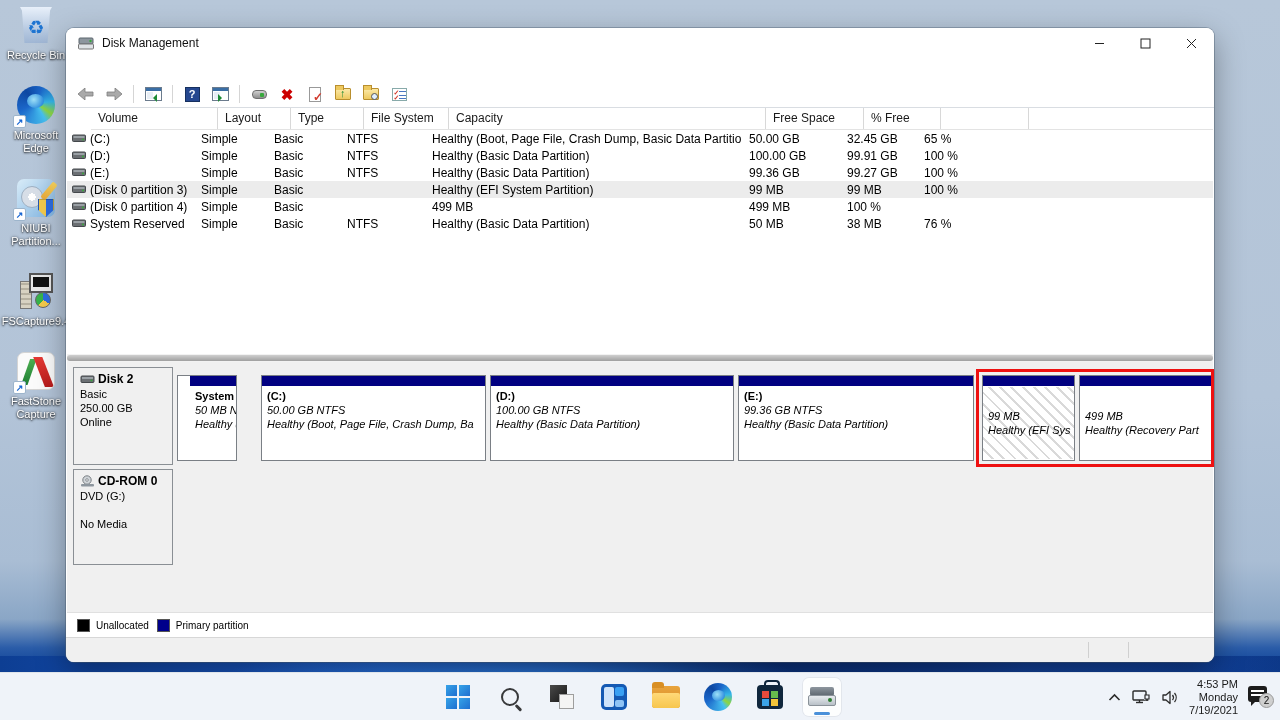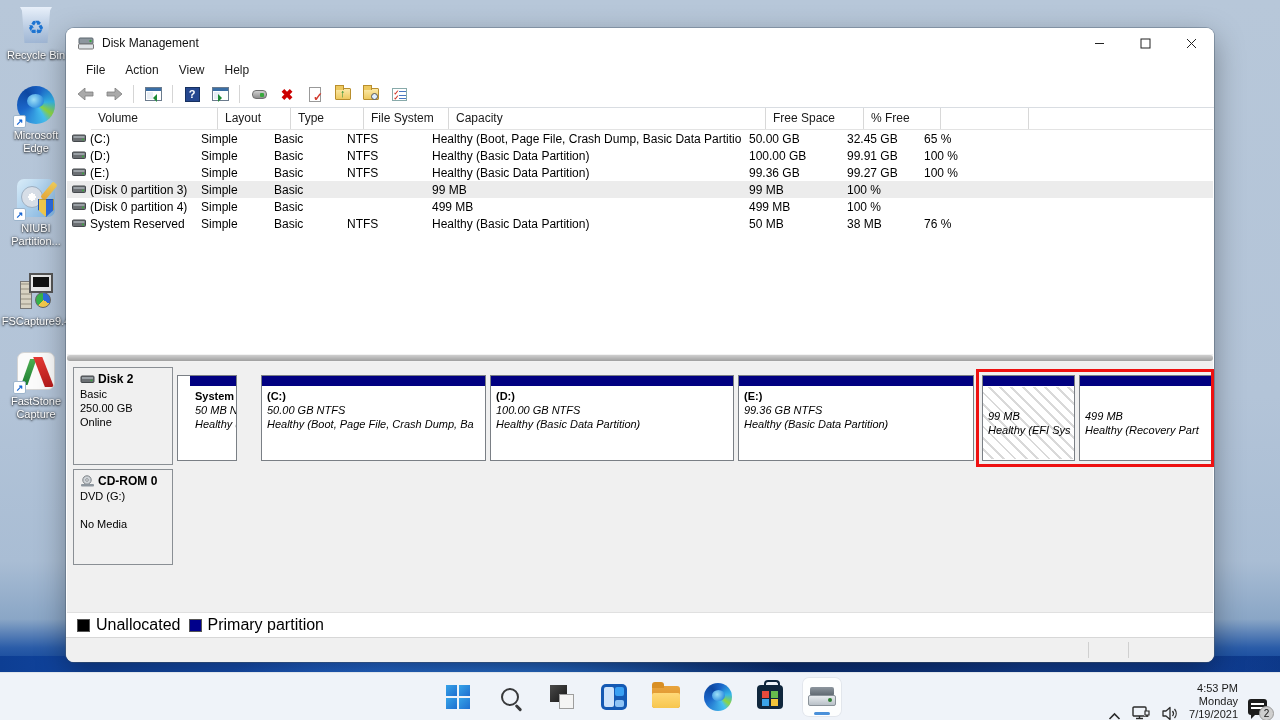--- a/index.html
+++ b/index.html
@@ -108,21 +108,21 @@
   .part-body.centered { justify-content:center; }
   .part-body .pt { font-size:11px; font-weight:bold; white-space:nowrap; line-height:14px; }
   .part-body .pl { font-size:11px; white-space:nowrap; line-height:14px;font-style:italic; }
   .part-block.hatched .part-body { background:repeating-linear-gradient(45deg,#fff 0 6px,#d9d9d9 6px 8px); }
   .red-rect { position:absolute; left:909px; top:7px; width:238px; height:98px; border:3px solid #ee1111; pointer-events:none; }
 
   
   .legend { position:absolute; left:1px; top:584px; width:1146px; height:25px; background:#fff; display:flex; align-items:center; gap:8px; padding-left:10px; border-top:1px solid #e0e0e0; }
   .lg-item { display:flex; align-items:center; gap:6px; }
   .lg-sq { width:13px; height:13px; border:1px solid #555; }
-  .lg-txt { font-size:16px; color:#000; }
+  .lg-txt { font-size:10px; color:#000; }
   .statusbar { position:absolute; left:0; top:609px; width:1148px; height:25px; background:#f0f0f0; border-top:1px solid #d7d7d7; }
   .statusbar .sep { position:absolute; top:4px; bottom:4px; width:1px; background:#d0d0d0; }
 
   
   .taskbar { position:absolute; left:0; bottom:0; width:1280px; height:48px; background:#eff3f9; border-top:1px solid #dfe4ea; }
   .tb-center { position:absolute; left:50%; top:0; transform:translateX(-50%); height:48px; display:flex; align-items:center; gap:14px; }
   .task-ico { width:38px; height:38px; border-radius:6px; display:flex; align-items:center; justify-content:center; cursor:pointer; position:relative; }
   .task-ico.active { background:rgba(255,255,255,.85); box-shadow:0 0 0 1px rgba(0,0,0,.05); }
   .task-ico.active::after { content:""; position:absolute; bottom:1px; left:50%; transform:translateX(-50%); width:16px; height:3px; border-radius:2px; background:#4a90d9; }
   .win-logo { display:grid; grid-template-columns:11px 11px; grid-template-rows:11px 11px; gap:2px; }
@@ -145,21 +145,21 @@
   .edge-task::after { content:""; position:absolute; left:8px; top:7px; width:13px; height:11px; border-radius:50%;
     background:radial-gradient(circle at 40% 40%, #9fe0f7, #2f8fe0 75%); }
   .store { width:26px; height:24px; background:#10263d; border-radius:4px; position:relative; }
   .store::before { content:""; position:absolute; left:7px; top:-5px; width:12px; height:8px; border:2px solid #10263d; border-bottom:none; border-radius:4px 4px 0 0; }
   .store .sq { position:absolute; width:7px; height:7px; }
   .diskmgmt-ico { width:28px; height:20px; position:relative; }
   .diskmgmt-ico .top { position:absolute; left:2px; top:0; width:24px; height:9px; background:linear-gradient(180deg,#8d969e,#5d666e); border-radius:2px; }
   .diskmgmt-ico .bot { position:absolute; left:0; top:8px; width:28px; height:11px; background:linear-gradient(180deg,#e7ebee,#b9c1c8); border-radius:2px; border:1px solid #8a9299; }
   .diskmgmt-ico .dot { position:absolute; right:4px; top:11px; width:4px; height:4px; border-radius:50%; background:#2e7d32; }
 
-  .tray { position:absolute; right:6px; top:0; height:48px; display:flex; align-items:flex-end; gap:10px; }
+  .tray { position:absolute; right:6px; top:0; height:48px; display:flex; align-items:center; gap:10px; }
   .tray-ico { display:flex; align-items:center; justify-content:center; cursor:pointer; }
   .clock { text-align:right; font-size:11px; line-height:13px; color:#1a1a1a; cursor:pointer; }
   .notif { position:relative; width:26px; height:22px; cursor:pointer; }
   .notif .bubble { position:absolute; left:0; top:0; width:19px; height:16px; background:#1c1c1c; border-radius:3px; }
   .notif .bubble::after { content:""; position:absolute; left:3px; bottom:-4px; border:4px solid transparent; border-top-color:#1c1c1c; border-left-color:#1c1c1c; }
   .notif .lines { position:absolute; left:3px; top:4px; width:13px; height:2px; background:#fff; box-shadow:0 4px 0 #fff; }
   .notif .badge { position:absolute; right:0; bottom:0; width:15px; height:15px; border-radius:50%; background:#cfcfcf; border:1px solid #9a9a9a;
     font-size:10px; display:flex; align-items:center; justify-content:center; color:#111; }
   .mi-console { width:17px; height:14px; border:1px solid #6b7b8d; background:#fff; position:relative; }
   .mi-console .bar { position:absolute; left:0; top:0; right:0; height:3px; background:#3a6ea5; }
@@ -260,26 +260,20 @@
           </svg>
         </div>
       <div class="cap-btn">
           <svg width="11" height="11" viewBox="0 0 11 11">
             <path d="M1 1 L10 10 M10 1 L1 10" stroke="#222" stroke-width="1"></path>
           </svg>
         </div>
     </div>
   </div>
 
-  <div class="menubar">
-    <span class="menu-item">File</span>
-    <span class="menu-item">Action</span>
-    <span class="menu-item">View</span>
-    <span class="menu-item">Help</span>
-  </div>
 
   <div class="toolbar">
     <div class="tb-btn">
         <svg width="16" height="12" viewBox="0 0 16 12">
           <path d="M7 0 L0 6 L7 12 L7 8 L15 8 L15 4 L7 4 Z" fill="#a9a9a9" stroke="#7d7d7d" stroke-width="0.8"></path>
         </svg>
       </div>
     <div class="tb-btn">
         <svg width="16" height="12" viewBox="0 0 16 12">
           <path d="M9 0 L16 6 L9 12 L9 8 L1 8 L1 4 L9 4 Z" fill="#a9a9a9" stroke="#7d7d7d" stroke-width="0.8"></path>
@@ -408,20 +402,21 @@
           <svg class="drive-ico" width="14" height="9" viewBox="0 0 14 9">
             <rect x="0.5" y="1" width="13" height="6.5" rx="1" fill="#6b6f73" stroke="#44484c"></rect>
             <rect x="1.5" y="2" width="11" height="2" fill="#9aa0a5"></rect>
             <circle cx="11" cy="5.5" r="1" fill="#37a93c"></circle>
           </svg>
           <span>(Disk 0 partition 3)</span>
         </div>
       <div class="vcell">Simple</div>
         <div class="vcell">Basic</div>
         <div class="vcell"></div>
+        <div class="vcell">Healthy (EFI System Partition)</div>
         <div class="vcell">99 MB</div>
         <div class="vcell">99 MB</div>
         <div class="vcell">100 %</div>
         <div class="vcell"></div>
     </div>
     <div class="grid-row vrow">
       <div class="vcell vol-name">
           <svg class="drive-ico" width="14" height="9" viewBox="0 0 14 9">
             <rect x="0.5" y="1" width="13" height="6.5" rx="1" fill="#6b6f73" stroke="#44484c"></rect>
             <rect x="1.5" y="2" width="11" height="2" fill="#9aa0a5"></rect>

